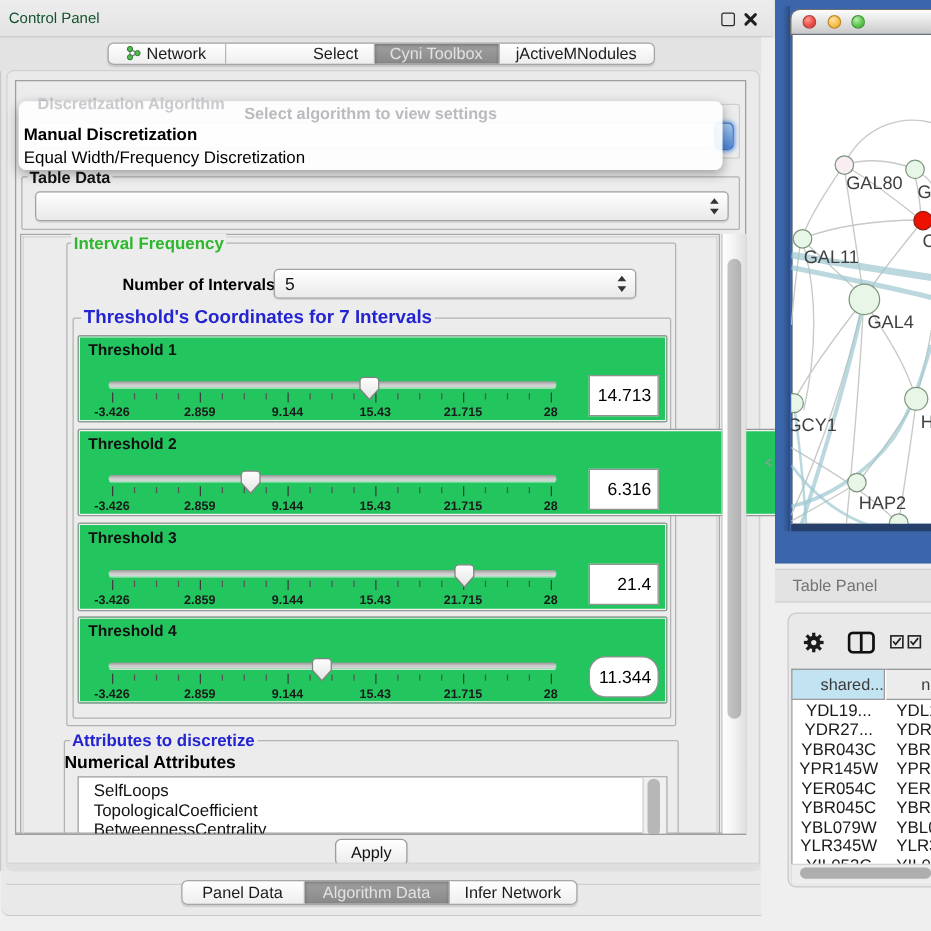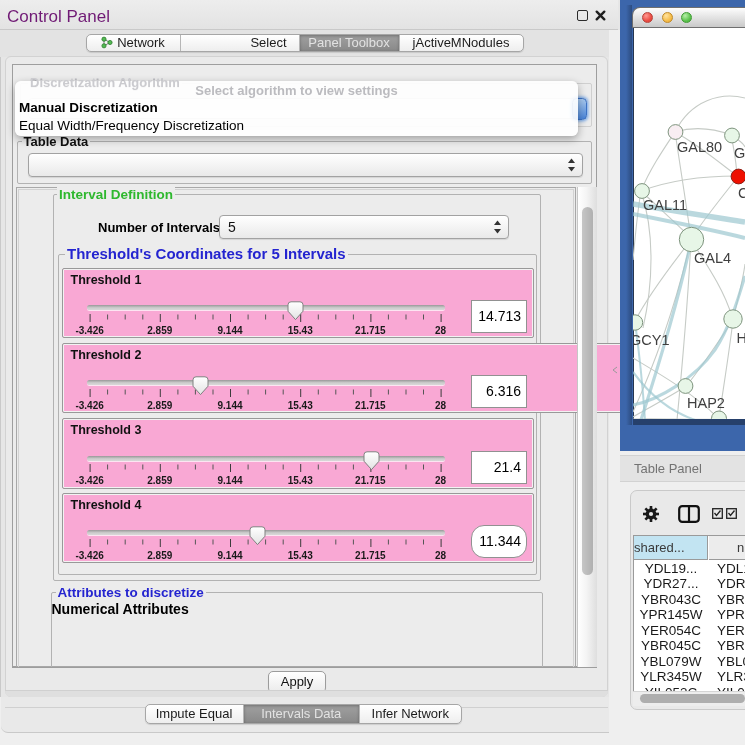--- a/index.html
+++ b/index.html
@@ -4,34 +4,34 @@
 <style>
 * { margin:0; padding:0; box-sizing:border-box; }
 html,body { width:745px; height:745px; overflow:hidden; }
 body { font-family:"Liberation Sans", sans-serif; position:relative; background:#efefef; }
 .abs { position:absolute; }
 #leftwin { left:0; top:0; width:620px; height:745px; background:#e6e6e6; border-left:1px solid #c9c9c9; }
 #topstrip { left:0; top:30px; width:620px; height:27px; background:#e3e3e3; }
 #rightstrip { left:609px; top:30px; width:14px; height:715px; background:#efefef; }
 #bottomstrip { left:1px; top:697px; width:617px; height:36px; background:#e9e9e9; border-bottom:1px solid #c9c9c9; border-radius:0 0 7px 7px; }
 #titlebar { left:0; top:0; width:618px; height:30px; background:linear-gradient(#ededed,#e3e3e3); border-bottom:1px solid #c9c9c9; }
-#titletext { left:7px; top:6.5px; font-size:17px; color:#701a75; }
+#titletext { left:7px; top:6.5px; font-size:12px; color:#14532d; }
 #floaticon { left:577px; top:9.5px; width:11px; height:11px; border:1.6px solid #2b2b2b; border-radius:2px; }
 .seg { display:flex; border:1px solid #a6a6a6; border-radius:5px; background:linear-gradient(#ffffff,#eeeeee); box-shadow:0 1px 1px rgba(0,0,0,0.12); overflow:hidden; }
 .seg .s { display:flex; align-items:center; justify-content:center; font-size:13px; color:#1b1b1b; border-right:1px solid #b6b6b6; height:100%; }
 .seg .s:last-child { border-right:none; }
 .seg .sel { background:linear-gradient(#a0a0a0,#898989); color:#e2e2e2; box-shadow:inset 0 1px 3px rgba(0,0,0,0.3); }
 #cynipanel { left:5px; top:56px; width:603px; height:641px; background:#eaeaea; border:1px solid #d2d2d2; border-radius:6px; }
 #innerpanel { left:12px; top:64px; width:585px; height:603px; background:#ececec; border:1px solid #9e9e9e; }
 .group { position:absolute; border:1px solid #b2b2b2; border-radius:2px; }
 .gtitle { position:absolute; top:-8px; background:#ececec; padding:0 2px; font-size:13px; font-weight:bold; white-space:nowrap; line-height:15px; }
 .combo { position:absolute; border:1px solid #a2a2a2; border-radius:4px; background:linear-gradient(#ffffff,#e9e9e9); box-shadow:0 1px 1px rgba(0,0,0,0.1); font-size:14px; color:#111; }
 .combo .txt { position:absolute; left:8px; top:50%; transform:translateY(-50%); }
 .arrows { position:absolute; right:6px; top:50%; transform:translateY(-50%); width:9px; height:14px; }
-.tbox { position:absolute; border:1px solid #999; border-radius:2px; background:#f9a8d4; box-shadow:inset 0 0 0 1px #f2f2f2; }
+.tbox { position:absolute; border:1px solid #999; border-radius:2px; background:#22c55e; box-shadow:inset 0 0 0 1px #f2f2f2; }
 .tlabel { position:absolute; left:8px; top:4px; font-size:12.5px; font-weight:bold; color:#111; }
 .track { position:absolute; height:5px; border-radius:3px; background:linear-gradient(#989898,#cccccc 55%,#d8d8d8); box-shadow:0 1px 0 rgba(255,255,255,0.7); }
 .vbox { position:absolute; width:56px; height:33px; background:#fff; border:1px solid #919191; font-size:14px; color:#000; text-align:right; line-height:31px; padding-right:5px; }
 .ticklabels { position:absolute; font-size:10px; font-weight:bold; color:#1a1a1a; }
 .ticklabels span { position:absolute; transform:translateX(-50%); }
 </style>
 </head>
 <body>
 <div class="abs" id="leftwin"></div>
 <div class="abs" id="topstrip"></div>
@@ -46,21 +46,21 @@
   </svg>
 <div class="abs seg" style="left:85.5px;top:33.5px;width:438px;height:18px;">
   <div class="s" style="width:94px;"><svg width="12" height="13" viewBox="0 0 12 13" style="margin-right:4px">
         <path d="M3,3.2 L9,6.5 M3,9.8 L9,6.5 M3,3.2 L3,9.8" stroke="#7a7a7a" stroke-width="1"></path>
         <circle cx="3" cy="3.2" r="2.1" fill="#53b953" stroke="#2e7d2e" stroke-width="0.8"></circle>
         <circle cx="3" cy="9.8" r="2.1" fill="#53b953" stroke="#2e7d2e" stroke-width="0.8"></circle>
         <circle cx="9" cy="6.5" r="2.1" fill="#53b953" stroke="#2e7d2e" stroke-width="0.8"></circle>
       </svg>Network</div>
   <div class="s" style="width:58px;margin-top:38px;">Style</div>
   <div class="s" style="width:61px;">Select</div>
-  <div class="s sel" style="width:100px;">Panel Toolbox</div>
+  <div class="s sel" style="width:100px;">Cyni Toolbox</div>
   <div class="s" style="flex:1;">jActiveMNodules</div>
 </div>
 <div class="abs" id="cynipanel"></div>
 <div class="abs" id="innerpanel"></div>
 <div class="abs" id="rightstrip"></div>
 
 <div class="group" style="left:20px;top:83px;width:572px;height:44px;border-color:#cfcfcf;">
   <span class="gtitle" style="left:7px;color:#b4b4b8;background:#ececec;">Discretization Algorithm</span>
 </div>
 <div class="abs" style="left:28px;top:98px;width:559px;height:21px;border:1px solid #c9c9c9;border-radius:4px;background:#f6f6f6;"></div>
@@ -73,34 +73,34 @@
   <svg class="arrows" viewBox="0 0 9 14">
       <path d="M4.5,0.5 L8,5 L1,5 Z" fill="#333"></path>
       <path d="M4.5,13.5 L8,9 L1,9 Z" fill="#333"></path>
     </svg>
 </div>
 
 <div class="abs" style="left:15.5px;top:187px;width:560px;height:480px;border:1px solid #a8a8a8;background:#ececec;"></div>
 <div class="abs" style="left:17.5px;top:189px;width:556px;height:478px;border:1px solid #d2d2d2;border-bottom:none;"></div>
 
 <div class="group" style="left:53px;top:193.5px;width:487.5px;height:387px;">
-  <span class="gtitle" style="left:3px;color:#2eb82e;font-size:13.5px;">Interval Definition</span>
+  <span class="gtitle" style="left:3px;color:#2eb82e;font-size:13.5px;">Interval Frequency</span>
 </div>
 
 <div class="abs" style="left:98px;top:220px;font-size:13px;font-weight:bold;color:#000000;">Number of Intervals</div>
 <div class="combo" style="left:219px;top:215px;width:290px;height:23.5px;">
   <span class="txt">5</span>
   <svg class="arrows" viewBox="0 0 9 14">
       <path d="M4.5,0.5 L8,5 L1,5 Z" fill="#333"></path>
       <path d="M4.5,13.5 L8,9 L1,9 Z" fill="#333"></path>
     </svg>
 </div>
 
 <div class="group" style="left:58px;top:254px;width:478.5px;height:321px;">
-  <span class="gtitle" style="left:6px;color:#2424d0;font-size:15px;top:-9px;">Threshold's Coordinates for 5 Intervals</span>
+  <span class="gtitle" style="left:6px;color:#2424d0;font-size:15px;top:-9px;">Threshold's Coordinates for 7 Intervals</span>
 </div>
 
 <div class="tbox" style="left:61.5px;top:267.5px;width:472px;height:70.5px;">
   <div class="tlabel">Threshold 1</div>
   <div class="track" style="left:24px;top:36.5px;width:358px;"></div>
   <svg style="position:absolute;left:0;top:44px;" width="472" height="10" viewBox="0 0 472 10">
       <line x1="27.1" y1="1" x2="27.1" y2="9" stroke="#3c3c3c" stroke-width="1"></line>
       <line x1="44.6" y1="1.5" x2="44.6" y2="6.5" stroke="#555" stroke-width="1"></line>
       <line x1="62.2" y1="1.5" x2="62.2" y2="6.5" stroke="#555" stroke-width="1"></line>
       <line x1="79.8" y1="1.5" x2="79.8" y2="6.5" stroke="#555" stroke-width="1"></line>
@@ -278,33 +278,38 @@
       <path d="M4,0.8 L13,0.8 A3,3 0 0 1 16,3.8 L16,10.2 L8.5,18.6 L1,10.2 L1,3.8 A3,3 0 0 1 4,0.8 Z" fill="url(#thg4)" stroke="#808080" stroke-width="1"></path>
     </svg>
   <div class="vbox" style="left:408.5px;top:31.5px;border-radius:13px;">11.344</div>
 </div>
 
 <div class="abs" style="left:12px;top:187px;width:585px;height:480px;overflow:hidden;pointer-events:none;">
   <div class="group" style="left:38.5px;top:404.5px;width:492.5px;height:90px;">
     <span class="gtitle" style="left:4px;color:#2424d0;font-size:13.5px;">Attributes to discretize</span>
   </div>
   <div class="abs" style="left:39.5px;top:414px;font-size:14px;font-weight:bold;color:#000000;">Numerical Attributes</div>
+  <div class="abs" style="left:50px;top:434px;width:472px;height:46px;border:1px solid #9a9a9a;background:#fff;">
+    <div style="position:absolute;left:12px;top:3px;font-size:13.5px;color:#111;line-height:15.5px;">SelfLoops<br>TopologicalCoefficient<br>BetweennessCentrality</div>
+    <div style="position:absolute;right:0;top:0;width:19px;height:46px;background:#f0f0f0;border-left:1px solid #d0d0d0;"></div>
+    <div style="position:absolute;right:5px;top:1px;width:10px;height:46px;background:#b7b7b7;border-radius:5px;"></div>
+  </div>
 </div>
 
 <div class="abs" style="left:577px;top:187px;width:19.5px;height:480px;background:linear-gradient(90deg,#ffffff,#f4f4f4 45%,#dedede);border-left:1px solid #c6c6c6;"></div>
 <div class="abs" style="left:581.5px;top:207px;width:11px;height:368px;background:linear-gradient(90deg,#c6c6c6,#b0b0b0);border-radius:5.5px;"></div>
 <div class="abs" style="left:12px;top:666.5px;width:585px;height:1px;background:#9d9d9d;"></div>
 
 <div class="abs" style="left:268px;top:671px;width:58px;height:22px;border:1px solid #9c9c9c;border-radius:5px;background:linear-gradient(#ffffff,#ebebeb);box-shadow:0 1px 1px rgba(0,0,0,0.12);text-align:center;line-height:20px;font-size:13px;color:#111;">Apply</div>
 
 <div class="abs" style="left:5px;top:690px;width:603px;height:7px;background:#dfdfdf;border-radius:0 0 6px 6px;border-top:1px solid #d0d0d0;"></div>
 
 <div class="abs seg" style="left:144.5px;top:703.5px;width:317px;height:20px;">
-  <div class="s" style="width:98px;">Impute Equal</div>
-  <div class="s sel" style="width:116.5px;">Intervals Data</div>
+  <div class="s" style="width:98px;">Panel Data</div>
+  <div class="s sel" style="width:116.5px;">Algorithm Data</div>
   <div class="s" style="flex:1;">Infer Network</div>
 </div>
 
 <svg class="abs" style="left:612px;top:366px;" width="6" height="8" viewBox="0 0 6 8">
     <path d="M5,1 L1,4 L5,7" fill="none" stroke="#9a9a9a" stroke-width="1"></path>
   </svg>
 
 <div class="abs" style="left:15px;top:81px;width:563px;height:55px;background:rgba(255,255,255,0.9);border-radius:6px;box-shadow:0 3px 9px rgba(0,0,0,0.33);"></div>
 <div class="abs" style="left:30px;top:75px;font-size:13px;font-weight:bold;color:#cbcbcf;">Discretization Algorithm</div>
 <div class="abs" style="left:15px;top:81px;width:563px;height:18px;font-size:13px;font-weight:bold;color:#bbbbbf;text-align:center;line-height:19px;">Select algorithm to view settings</div>
@@ -401,18 +406,18 @@
 <svg class="abs" style="left:712px;top:508px;" width="26" height="11" viewBox="0 0 26 11">
     <g fill="none" stroke="#222" stroke-width="1.3">
       <rect x="0.7" y="0.7" width="9.6" height="9.6"></rect>
       <rect x="14.7" y="0.7" width="9.6" height="9.6"></rect>
       <path d="M2.5,5 L4.5,7.5 L8.5,2.5"></path>
       <path d="M16.5,5 L18.5,7.5 L22.5,2.5"></path>
     </g>
   </svg>
 
 <div class="abs" style="left:633px;top:535px;width:112px;height:171px;background:#fff;border:1px solid #9a9a9a;border-right:none;border-bottom:none;"></div>
-<div class="abs" style="left:633px;top:535px;width:75px;height:25px;background:#c2e4f2;border:1px solid #9a9a9a;font-size:13px;color:#3a3a3a;text-align:left;line-height:24px;">shared...</div>
+<div class="abs" style="left:633px;top:535px;width:75px;height:25px;background:#c2e4f2;border:1px solid #9a9a9a;font-size:13px;color:#3a3a3a;text-align:right;line-height:24px;">shared...</div>
 <div class="abs" style="left:709px;top:535px;width:36px;height:25px;background:#ececec;border-top:1px solid #9a9a9a;border-bottom:1px solid #9a9a9a;font-size:13px;color:#3a3a3a;line-height:24px;padding-left:28px;">n</div>
 <div class="abs" style="left:633px;top:561px;width:76px;font-size:13.5px;color:#1a1a1a;text-align:center;line-height:15.45px;">YDL19...<br>YDR27...<br>YBR043C<br>YPR145W<br>YER054C<br>YBR045C<br>YBL079W<br>YLR345W<br>YIL053C</div>
 <div class="abs" style="left:717px;top:561px;width:30px;font-size:13.5px;color:#1a1a1a;line-height:15.45px;overflow:hidden;">YDL1<br>YDR2<br>YBR0<br>YPR1<br>YER0<br>YBR0<br>YBL0<br>YLR3<br>YIL0</div>
 <div class="abs" style="left:633px;top:691px;width:112px;height:15px;background:#ededed;border-top:1px solid #d5d5d5;"></div>
 <div class="abs" style="left:640px;top:694px;width:105px;height:9px;background:#aeaeae;border-radius:4.5px;"></div>
 
 </body></html>

